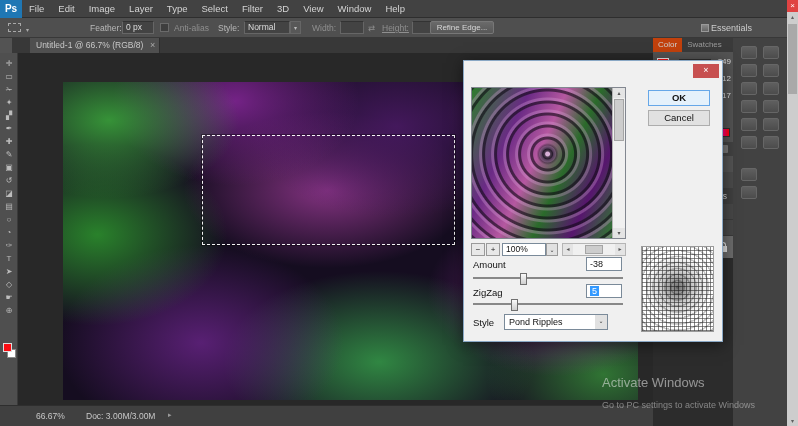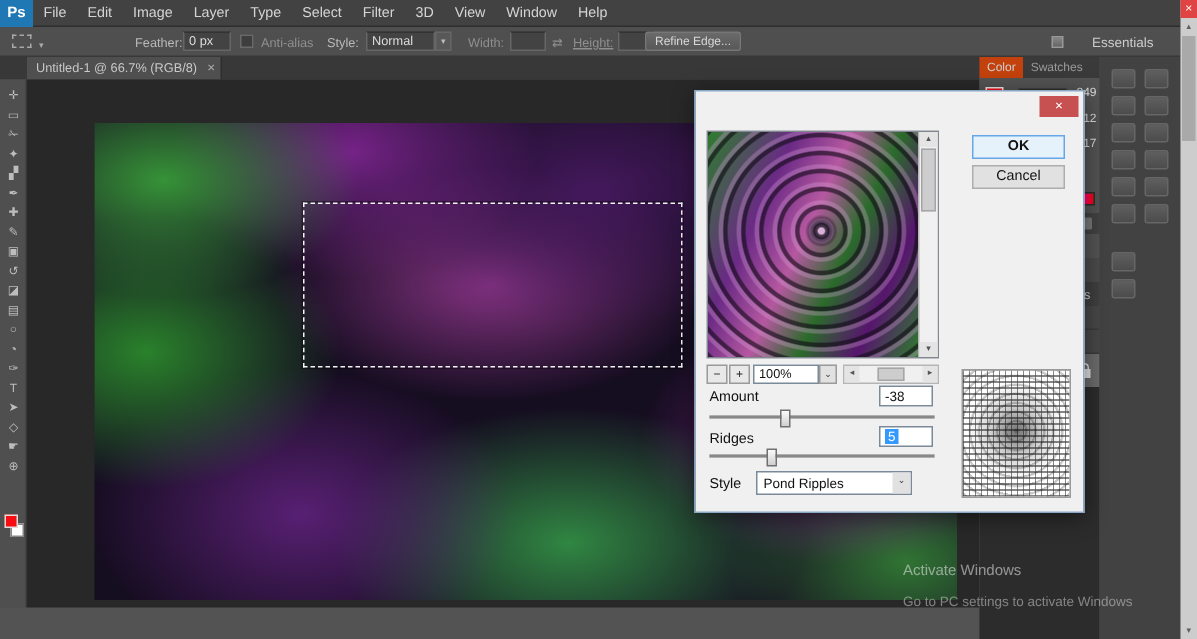--- a/index.html
+++ b/index.html
@@ -15,25 +15,25 @@
 
   
   .optionsbar { left:0; top:18px; width:787px; height:20px; background:#4f4f4f; border-bottom:1px solid #383838;padding-left:12px; }
   .opt-label { position:absolute; top:5px; font-size:8.5px; color:#b9b9b9; }
   .opt-box { position:absolute; top:3px; height:13px; background:#434343; border:1px solid #666; border-top-color:#333; font-size:8.5px; color:#ddd; line-height:11px; padding:0 3px; }
   .opt-drop-arrow { position:absolute; top:3px; width:11px; height:13px; background:#585858; border:1px solid #666; color:#bbb; font-size:6px; text-align:center; line-height:12px; }
   .tool-preset { position:absolute; left:8px; top:5px; width:13px; height:9px; border:1px dashed #a8a8a8; }
   .preset-arrow { position:absolute; left:26px; top:8px; color:#aaa; font-size:6px; }
   .opt-check { position:absolute; left:160px; top:5px; width:9px; height:9px; background:#3e3e3e; border:1px solid #6a6a6a; }
   .refine-btn { position:absolute; left:430px; top:3px; width:64px; height:13px; background:linear-gradient(#6a6a6a,#585858); border:1px solid #777; border-radius:2px; color:#d8d8d8; font-size:8px; text-align:center; line-height:11px; }
-  .workspace { position:absolute; right:18px; top:5px; font-size:9px; color:#cccccc;text-align:center; }
+  .workspace { position:absolute; right:35px; top:5px; font-size:9px; color:#cccccc;text-align:center; }
   .ws-icon { position:absolute; right:78px; top:6px; width:8px; height:8px; background:linear-gradient(#888,#666); border:1px solid #999; }
 
   
-  .tabbar { left:0; top:38px; width:653px; height:15px; background:#383838; }
+  .tabbar { left:12px; top:38px; width:653px; height:15px; background:#383838; }
   .doc-tab { position:absolute; left:18px; top:0; height:15px; background:#4f4f4f; color:#c8c8c8; font-size:8.5px; line-height:15px; padding:0 16px 0 6px; border-right:1px solid #2e2e2e; }
   .tab-close { position:absolute; right:4px; top:2px; color:#aaa; font-size:9px; line-height:10px; }
 
   
   .toolbar { left:0; top:53px; width:18px; height:352px; background:#4f4f4f; border-right:1px solid #3a3a3a; padding-top:4px; }
   .tool { width:18px; height:13px; color:#bdbdbd; font-size:8px; text-align:center; line-height:13px; }
   .swatch-fg { position:absolute; left:3px; top:290px; width:9px; height:9px; border:1px solid #ddd; z-index:2; }
   .swatch-bg { position:absolute; left:7px; top:296px; width:9px; height:9px; background:#fff; border:1px solid #888; }
 
   
@@ -135,21 +135,21 @@
   .grid-box { position:absolute; left:177px; top:185px; width:73px; height:86px; border:1px solid #9a9a9a;
     background:
       radial-gradient(circle at 50% 48%, rgba(0,0,0,.5) 0 4%, rgba(0,0,0,.18) 30%, rgba(0,0,0,0) 58%),
       repeating-radial-gradient(circle at 50% 48%, rgba(0,0,0,.22) 0 1px, rgba(0,0,0,0) 2px 6px),
       repeating-linear-gradient(0deg, rgba(70,70,70,.65) 0 1px, transparent 1px 4px),
       repeating-linear-gradient(90deg, rgba(70,70,70,.65) 0 1px, transparent 1px 4px),
       #fff; }
 
   
   .activate { left:602px; top:375px; width:185px; z-index:25; pointer-events:none; }
-  .activate .l1 { font-size:10px; color:rgba(235,235,235,.55); }
+  .activate .l1 { font-size:13px; color:rgba(235,235,235,.55); }
   .activate .l2 { font-size:9px; color:rgba(220,220,220,.5); margin-top:10px; }
 </style>
 </head>
 <body>
 
 <div id="app">
 
   <div class="abs menubar">
     <div class="ps-logo">Ps</div>
     <span class="menu-item">File</span>
@@ -215,20 +215,25 @@
     <div class="tool">⊕</div>
     <div class="swatch-fg" style="background:#f90c11;"></div>
     <div class="swatch-bg"></div>
   </div>
 
   <div class="abs canvas-area">
     <div class="artwork"></div>
     <div class="selection"></div>
   </div>
 
+  <div class="abs statusbar">
+    <span class="status-zoom">66.67%</span>
+    <span class="status-doc">Doc: 3.00M/3.00M</span>
+    <span class="status-arrow">▸</span>
+  </div>
 
   <div class="abs right-panel">
     <div class="panel-tabs">
       <span class="ptab active">Color</span>
       <span class="ptab dim">Swatches</span>
     </div>
     <div class="color-content">
       <div class="fg-chip" style="background:#f90c11;"></div>
       <div class="bg-chip"></div>
       <div class="ramp-row" style="top:5px;">
@@ -339,21 +344,21 @@
     <div class="winbtn" style="top:49px;">Cancel</div>
 
     <span class="dlg-label" style="left:9px; top:198px;">Amount</span>
     <div class="dlg-valbox" style="left:122px; top:196px;">
       <span>-38</span>
     </div>
     <div class="track" style="top:216px;">
       <div class="thumb" style="left:31%;"></div>
     </div>
 
-    <span class="dlg-label" style="left:9px; top:226px;">Ridges</span>
+    <span class="dlg-label" style="left:9px; top:226px;">ZigZag</span>
     <div class="dlg-valbox" style="left:122px; top:223px;">
       <span class="sel-text">5</span>
     </div>
     <div class="track" style="top:242px;">
       <div class="thumb" style="left:25%;"></div>
     </div>
 
     <span class="dlg-label" style="left:9px; top:256px;">Style</span>
     <div class="style-drop">Pond Ripples</div>
     <div class="style-drop-arrow">⌄</div>

